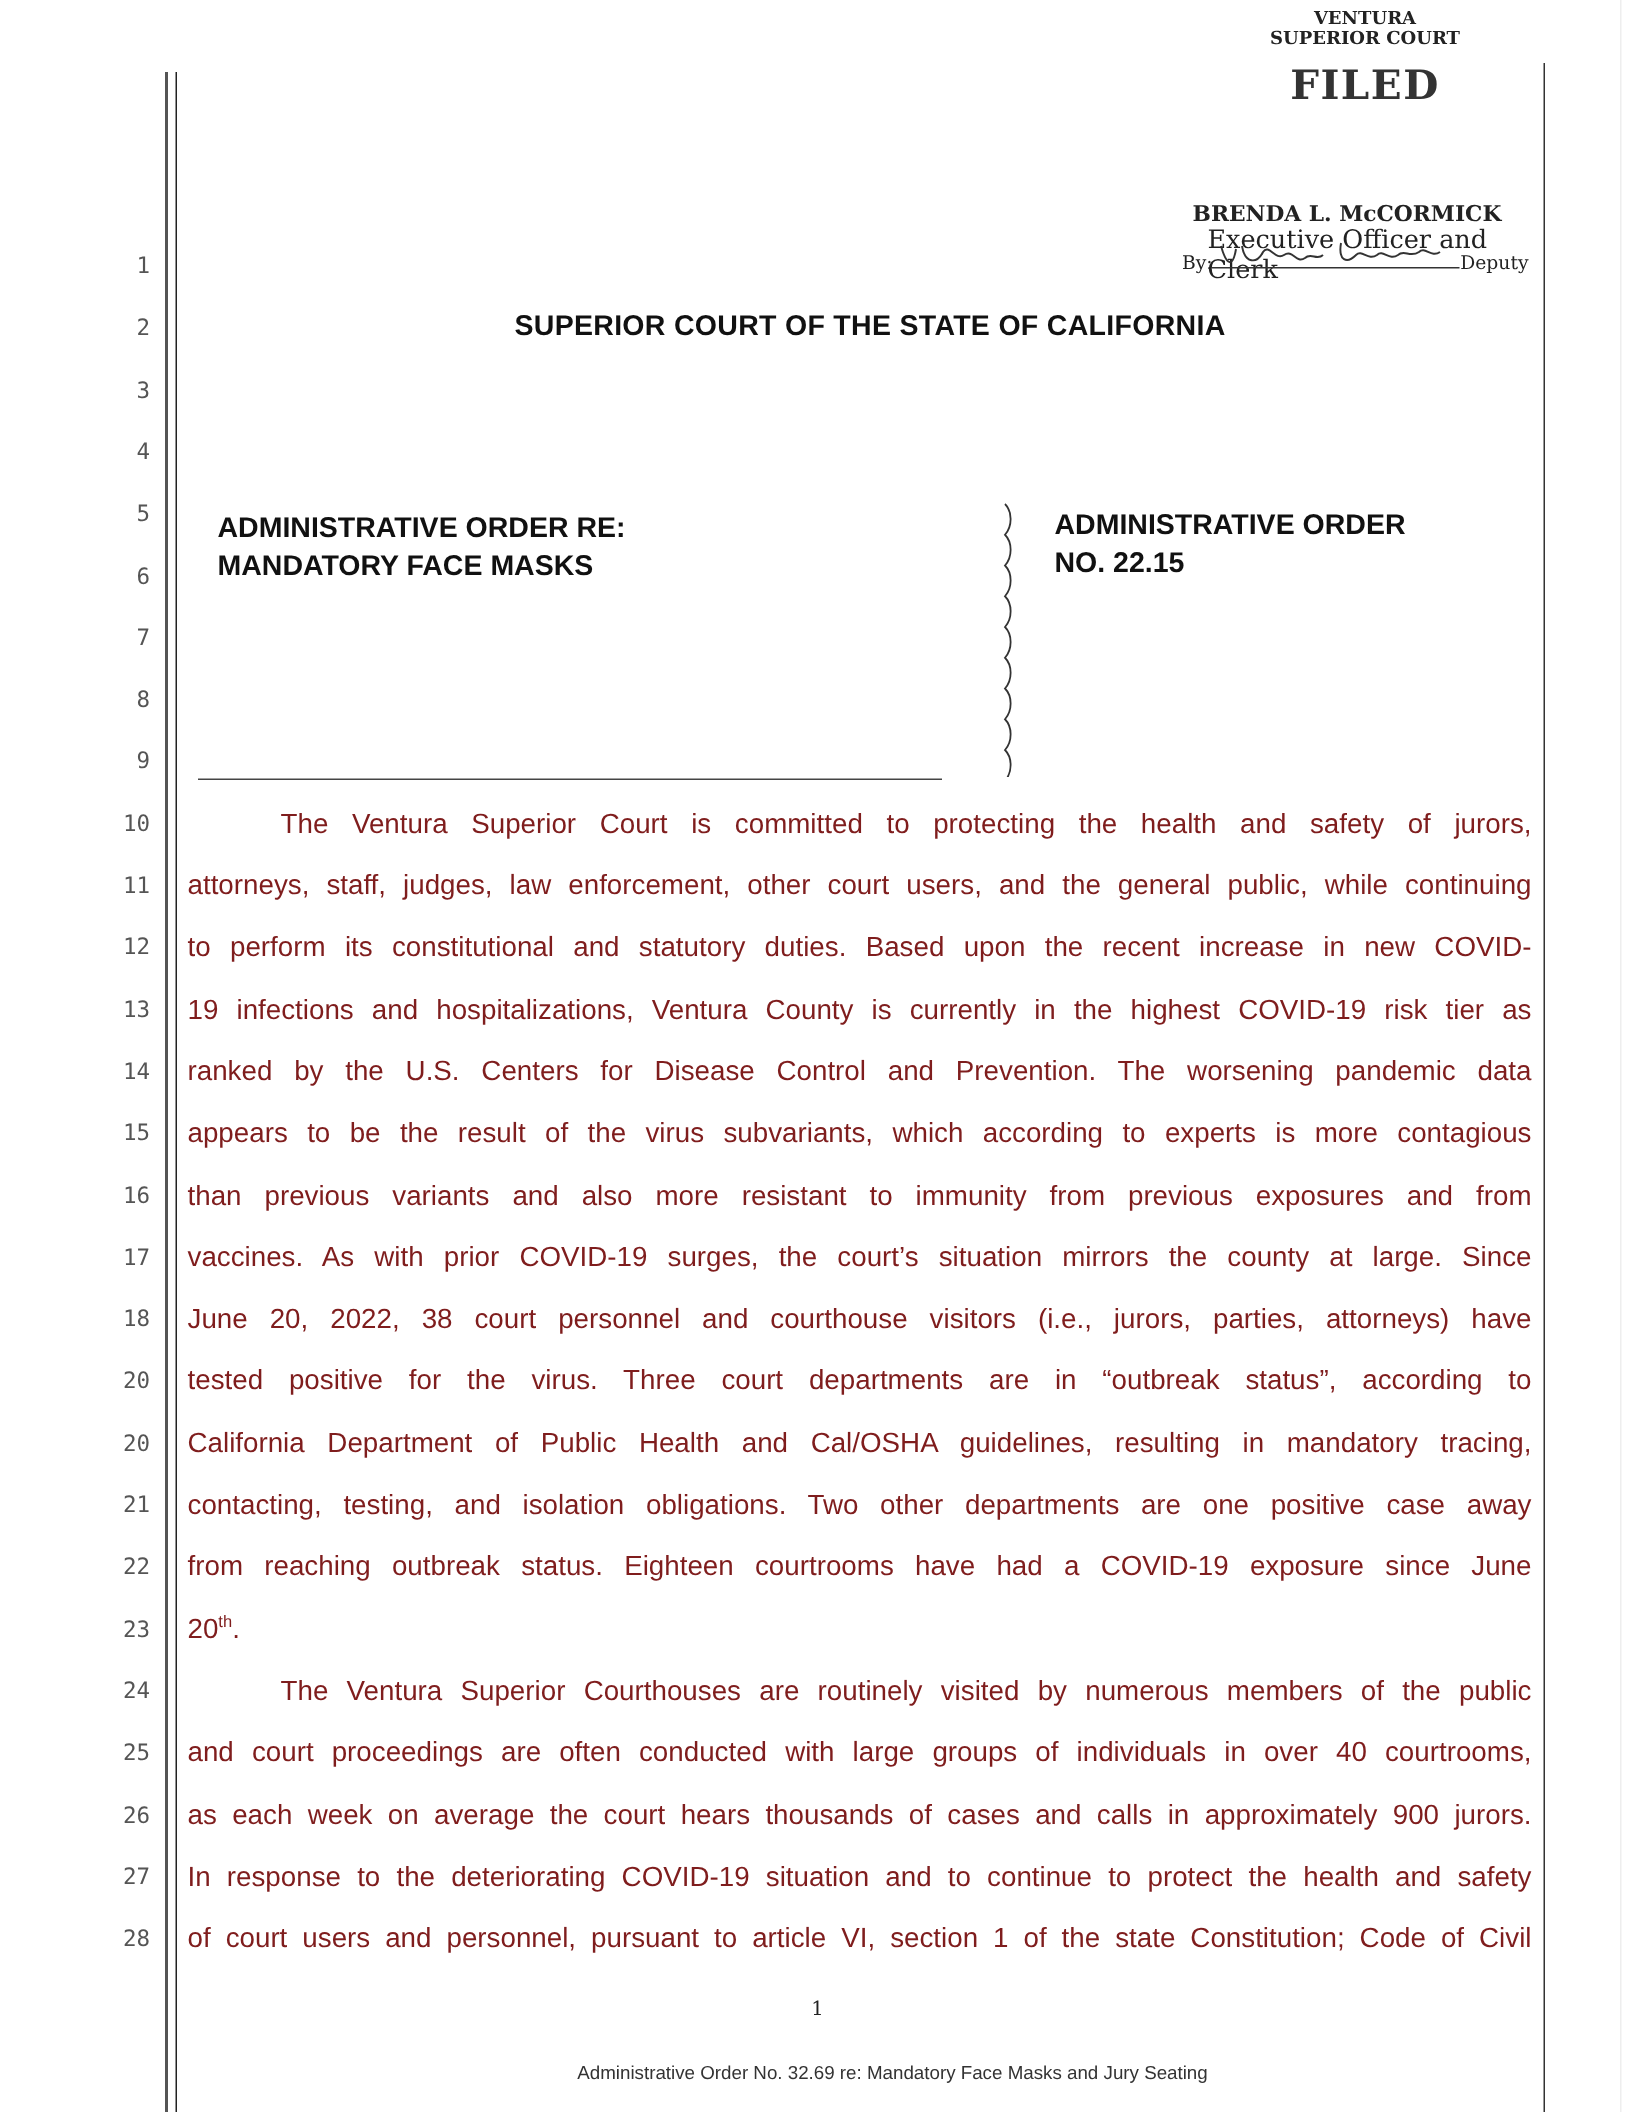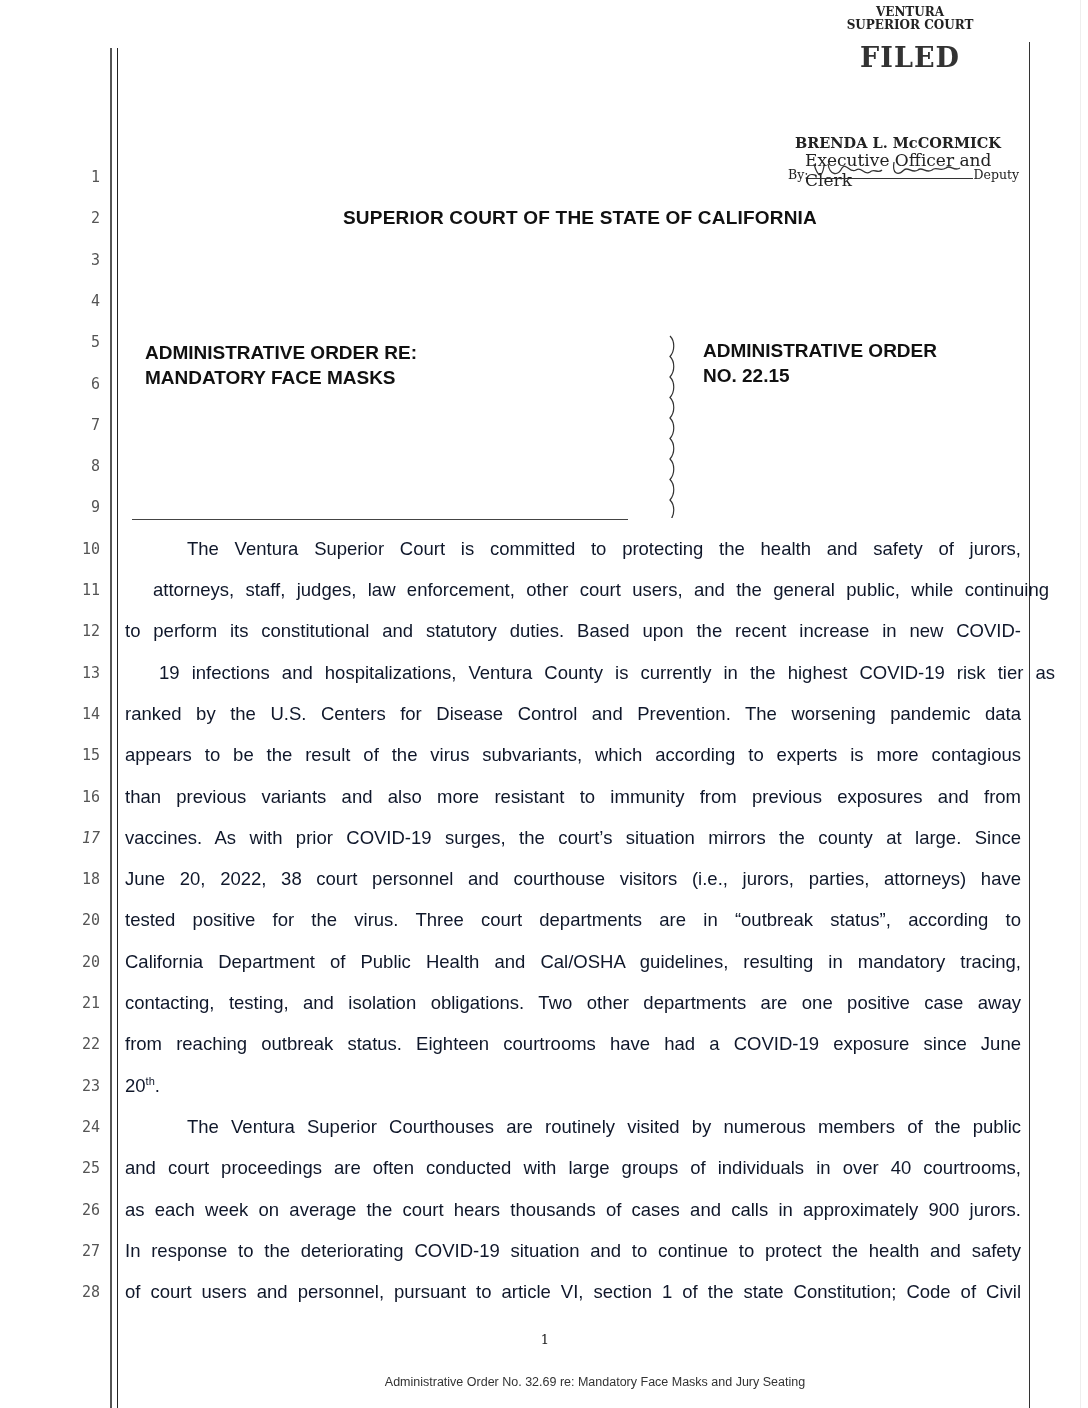--- a/index.html
+++ b/index.html
@@ -29,21 +29,21 @@
 
   
   .court-title { position: absolute; left: 130px; width: 900px; text-align: center;
     font-family: "Liberation Sans", sans-serif; font-weight: bold; font-size: 19px; letter-spacing: 0.2px; }
   .caption-text { position: absolute; font-family: "Liberation Sans", sans-serif; font-weight: bold; font-size: 19px; line-height: 25px; }
   .caption-rule { position: absolute; left: 132px; top: 519px; width: 496px; height: 1px; background: #444; }
   .caption-parens { position: absolute; left: 664px; top: 334px; width: 16px; height: 184px; }
 
   
   .body-line { position: absolute; left: 125px; width: 896px; font-family: "Liberation Sans", sans-serif;
-    font-size: 18.5px; white-space: nowrap; text-align: justify; text-align-last: justify; color: #0f172a; }
+    font-size: 18.5px; white-space: nowrap; text-align: justify; text-align-last: justify; color: #7f1d1d; }
   .body-line.indent { left: 187px; width: 834px; }
   .body-line.last { text-align-last: left; }
   sup { font-size: 11px; vertical-align: super; line-height: 0; }
 
   .page-number { position: absolute; left: 520px; top: 1332px; width: 50px; text-align: center;
     font-family: "DejaVu Serif", "Liberation Serif", serif; font-size: 13px; color: #222; }
   .footer { position: absolute; left: 200px; top: 1375px; width: 790px; text-align: center;
     font-family: "Liberation Sans", sans-serif; font-size: 12.5px; color: #333; }
 </style>
 </head>
@@ -79,21 +79,21 @@
       <div class="line-num" style="top: 415.8px;">7</div>
       <div class="line-num" style="top: 457.1px;">8</div>
       <div class="line-num" style="top: 498.4px;">9</div>
       <div class="line-num" style="top: 539.7px;">10</div>
       <div class="line-num" style="top: 581px;">11</div>
       <div class="line-num" style="top: 622.3px;">12</div>
       <div class="line-num" style="top: 663.6px;">13</div>
       <div class="line-num" style="top: 704.9px;">14</div>
       <div class="line-num" style="top: 746.2px;">15</div>
       <div class="line-num" style="top: 787.5px;">16</div>
-      <div class="line-num" style="top: 828.8px; font-style: italic;">17</div>
+      <div class="line-num" style="top: 828.8px;">17</div>
       <div class="line-num" style="top: 870.1px;">18</div>
       <div class="line-num" style="top: 911.4px;">20</div>
       <div class="line-num" style="top: 952.7px;">20</div>
       <div class="line-num" style="top: 994px;">21</div>
       <div class="line-num" style="top: 1035.3px;">22</div>
       <div class="line-num" style="top: 1076.6px;">23</div>
       <div class="line-num" style="top: 1117.9px;">24</div>
       <div class="line-num" style="top: 1159.2px;">25</div>
       <div class="line-num" style="top: 1200.5px;">26</div>
       <div class="line-num" style="top: 1241.8px;">27</div>
@@ -110,23 +110,23 @@
     <path id="paren-path" fill="none" stroke="#333" stroke-width="1.2" d="M6 2 C11 7, 11 17, 6 22.5 C11 27.5, 11 37.5, 6 43 C11 48, 11 58, 6 63.5 C11 68.5, 11 78.5, 6 84 C11 89, 11 99, 6 104.5 C11 109.5, 11 119.5, 6 125 C11 130, 11 140, 6 145.5 C11 150.5, 11 160.5, 6 166 C11 171, 11 181, 6 186.5"></path>
   </svg>
   <div class="caption-text" style="left:703px; top:338px;">
     <div>ADMINISTRATIVE ORDER</div>
     <div>NO. 22.15</div>
   </div>
   <div class="caption-rule"></div>
 
   <div id="body-text">
       <div class="body-line indent" style="top: 537.7px;">The Ventura Superior Court is committed to protecting the health and safety of jurors,</div>
-      <div class="body-line" style="top: 579px; margin-left: 28px;">attorneys, staff, judges, law enforcement, other court users, and the general public, while continuing</div>
+      <div class="body-line" style="top: 579px;">attorneys, staff, judges, law enforcement, other court users, and the general public, while continuing</div>
       <div class="body-line" style="top: 620.3px;">to perform its constitutional and statutory duties.  Based upon the recent increase in new COVID-</div>
-      <div class="body-line" style="top: 661.6px; margin-left: 34px;">19 infections and hospitalizations, Ventura County is currently in the highest COVID-19 risk tier as</div>
+      <div class="body-line" style="top: 661.6px;">19 infections and hospitalizations, Ventura County is currently in the highest COVID-19 risk tier as</div>
       <div class="body-line" style="top: 702.9px;">ranked by the U.S. Centers for Disease Control and Prevention.  The worsening pandemic data</div>
       <div class="body-line" style="top: 744.2px;">appears to be the result of the virus subvariants, which according to experts is more contagious</div>
       <div class="body-line" style="top: 785.5px;">than previous variants and also more resistant to immunity from previous exposures and from</div>
       <div class="body-line" style="top: 826.8px;">vaccines.  As with prior COVID-19 surges, the court’s situation mirrors the county at large.  Since</div>
       <div class="body-line" style="top: 868.1px;">June 20, 2022, 38 court personnel and courthouse visitors (i.e., jurors, parties, attorneys) have</div>
       <div class="body-line" style="top: 909.4px;">tested positive for the virus.  Three court departments are in “outbreak status”, according to</div>
       <div class="body-line" style="top: 950.7px;">California Department of Public Health and Cal/OSHA guidelines, resulting in mandatory tracing,</div>
       <div class="body-line" style="top: 992px;">contacting, testing, and isolation obligations.  Two other departments are one positive case away</div>
       <div class="body-line" style="top: 1033.3px;">from reaching outbreak status.  Eighteen courtrooms have had a COVID-19 exposure since June</div>
       <div class="body-line last" style="top: 1074.6px;"><span>20</span><sup>th</sup><span>.</span></div>

